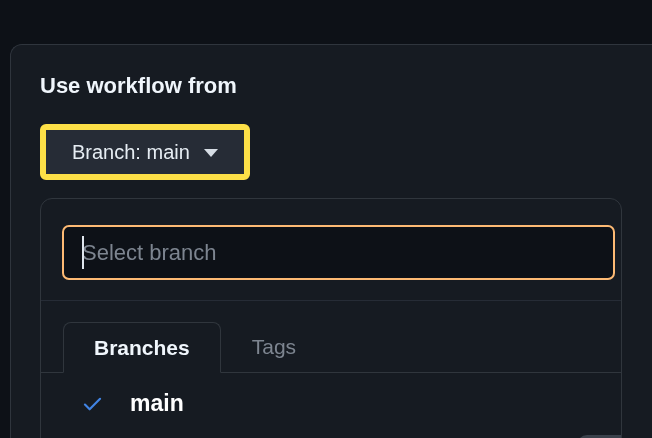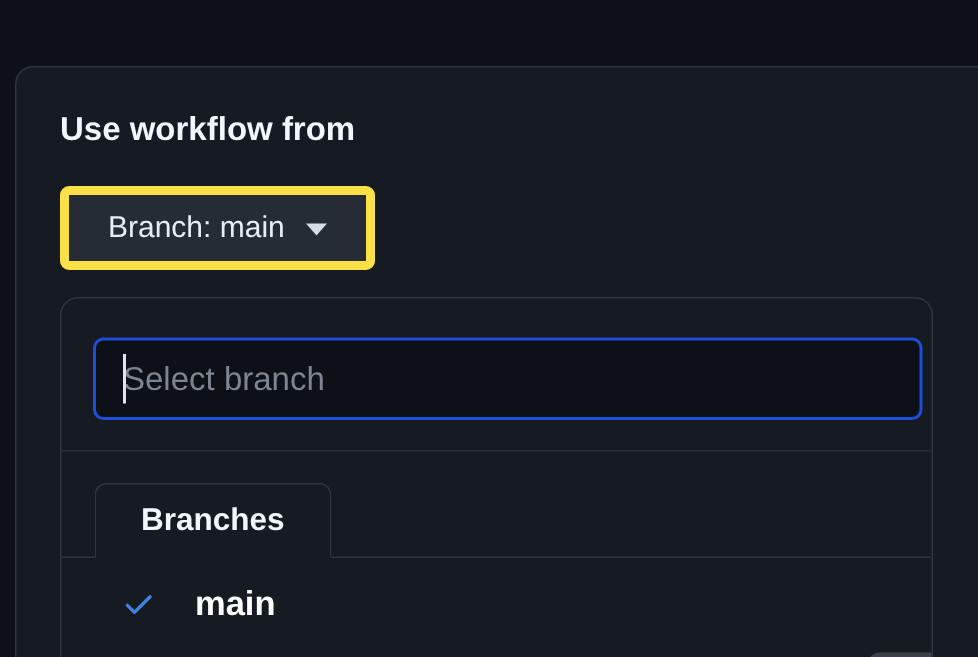--- a/index.html
+++ b/index.html
@@ -71,21 +71,21 @@
   }
   .filter-section {
     padding: 26px 6px 20px 21px;
     border-bottom: 1px solid #262c36;
   }
   .input-wrap { position: relative; }
   .ref-input {
     width: 100%;
     height: 55px;
     background: #0d1117;
-    border: 2px solid #1d4ed8;
+    border: 2px solid #fdba74;
     border-radius: 7px;
     padding: 0 18px;
     font-size: 22px;
     color: #e6edf3;
     font-family: inherit;
     outline: none;
   }
   .ref-input::placeholder { color: #7d8590; opacity: 1; }
   .text-cursor {
     position: absolute;
@@ -173,20 +173,21 @@
 
     <div class="filter-section">
       <div class="input-wrap">
         <input class="ref-input" type="text" placeholder="Select branch" style="">
         <span class="text-cursor"></span>
       </div>
     </div>
 
     <div class="tabs-row">
       <button class="tab active">Branches</button>
+      <button class="tab">Tags</button>
     </div>
 
     <div class="ref-list">
       <div class="ref-item">
         <svg class="check-icon" viewBox="0 0 16 16" aria-hidden="true">
           <path fill="#4184e4" d="M13.78 4.22a.75.75 0 0 1 0 1.06l-7.25 7.25a.75.75 0 0 1-1.06 0L2.22 9.28a.75.75 0 1 1 1.06-1.06L6 10.94l6.72-6.72a.75.75 0 0 1 1.06 0Z"></path>
         </svg>
         <span class="ref-item-label">main</span>
       </div>
     </div>

